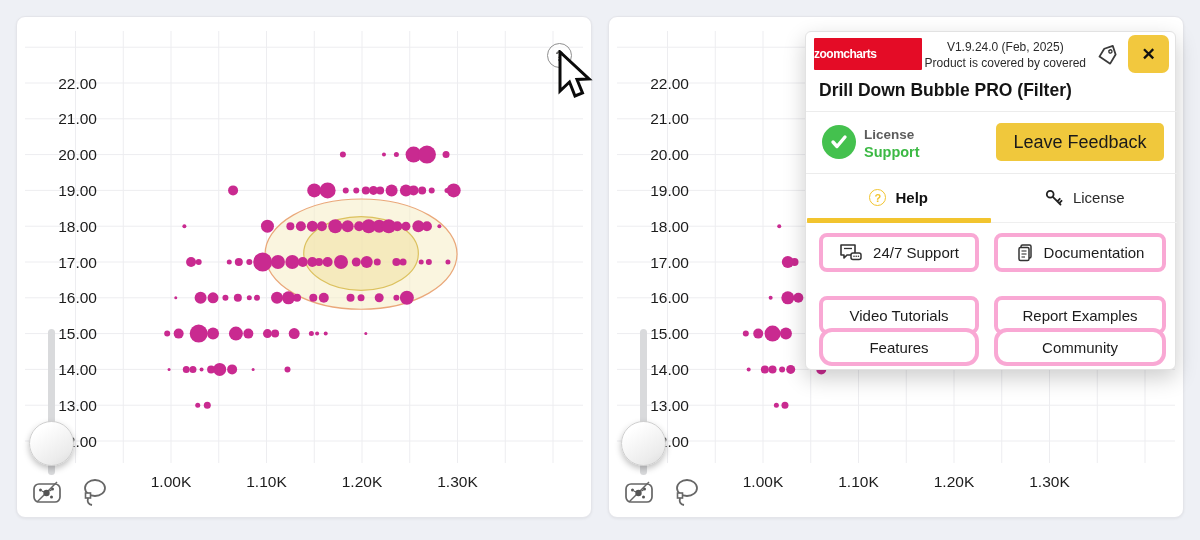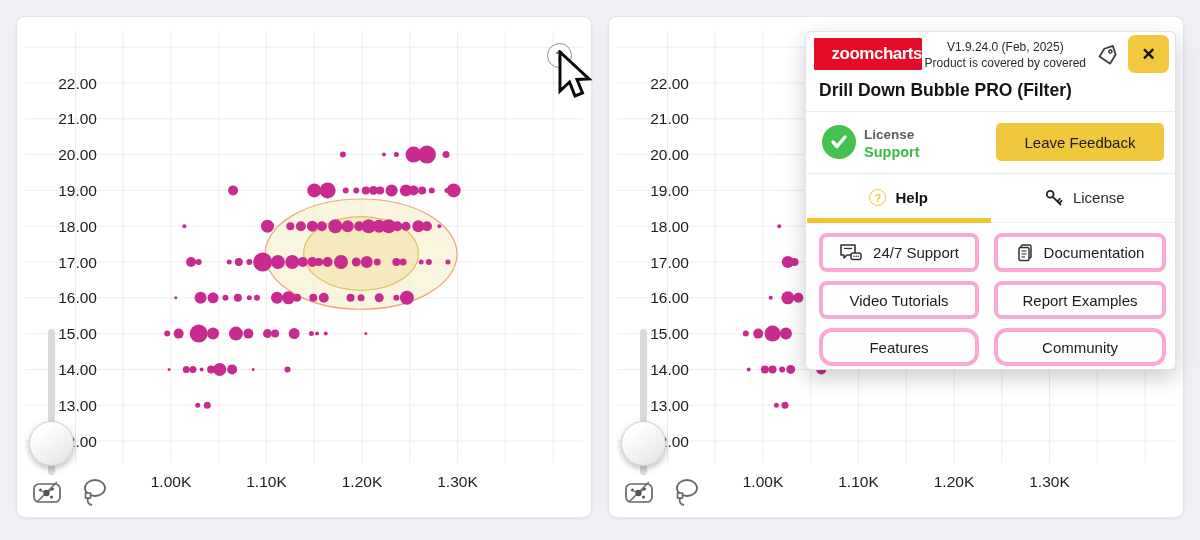--- a/index.html
+++ b/index.html
@@ -50,22 +50,22 @@
   #cursor { position:absolute; left:556px; top:50px; z-index:30; }
 
   
   #popup {
     position:absolute; left:805px; top:31px; width:371px; height:339px;
     background:#ffffff; border:1px solid #e2e2e2; border-radius:6px;
     box-shadow:0 8px 22px rgba(0,0,0,.20); z-index:20;
   }
   .pp-logo {
     position:absolute; left:8px; top:6px; width:108px; height:32px;
-    background:#e40c26; color:#fff; display:flex; align-items:center; justify-content:flex-end;
-    font-size:17px; font-weight:bold; letter-spacing:-0.5px; border-radius:1px;
+    background:#e40c26; color:#fff; display:flex; align-items:center; justify-content:flex-start;
+    font-size:12px; font-weight:bold; letter-spacing:-0.5px; border-radius:1px;
   }
   .pp-version {
     position:absolute; right:89px; top:7px; text-align:center;
     font-size:12px; line-height:16px; color:#2b2b2b;
   }
   .pp-tag { position:absolute; left:289px; top:12px; }
   .pp-close {
     position:absolute; left:322px; top:3px; width:41px; height:38px;
     background:#f2c83e; border:none; border-radius:7px;
     font-size:17px; font-weight:bold; color:#111; cursor:pointer;
@@ -75,40 +75,40 @@
   .pp-sep { position:absolute; left:0; width:371px; height:1px; background:#ececec; }
   .pp-check {
     position:absolute; left:16px; top:93px; width:34px; height:34px; border-radius:50%;
     background:#44c14e; display:flex; align-items:center; justify-content:center;
   }
   .pp-lic-label  { position:absolute; left:58px; top:95px;  font-size:13.5px; color:#5c5c5c; font-weight:bold; }
   .pp-lic-status { position:absolute; left:58px; top:112px; font-size:14.5px; color:#3cb944; font-weight:bold; }
   .pp-feedback {
     position:absolute; left:190px; top:91px; width:168px; height:38px;
     background:#f0c83c; border:none; border-radius:5px;
-    font-size:15px; color:#1a1a1a; cursor:pointer; font-family:inherit;
+    font-size:18px; color:#1a1a1a; cursor:pointer; font-family:inherit;
   }
   .pp-tabs { position:absolute; left:0; top:141px; width:371px; height:50px; display:flex; border-bottom:1px solid #efefef; }
   .pp-tab  { flex:1; display:flex; align-items:center; justify-content:center; gap:9px; font-size:15px; color:#2a2a2a; cursor:pointer; }
   .pp-tab.active { font-weight:bold; color:#111; }
   .tab-underline { position:absolute; left:1px; top:186px; width:184px; height:5px; background:#f2c42e; border-radius:1px; }
   .q-badge {
     width:17px; height:17px; border:1.8px solid #f2c42e; border-radius:50%;
     color:#f2c42e; font-size:11px; font-weight:bold;
     display:flex; align-items:center; justify-content:center;
   }
   .pp-btn {
     position:absolute; background:#fff; border:4px solid #f9a8d4; border-radius:8px;
     font-size:15px; color:#1c1c1c; cursor:pointer; font-family:inherit;
     display:flex; align-items:center; justify-content:center; gap:10px;
   }
   .col-l { left:13px;  width:160px; }
   .col-r { left:188px; width:172px;text-align:center; }
   .row-1 { top:201px; height:39px; }
-  .row-2 { top:249px; height:38px; }
+  .row-2 { top:264px; height:38px; }
   .row-3 { top:296px; height:38px;border-radius:13px; }
 </style>
 </head>
 <body>
 
 <div class="panel" id="panel-left">
   <svg class="chart-svg" id="chart-left" width="576" height="502">
       <line x1="58.500000000000014" y1="14" x2="58.500000000000014" y2="446" stroke="#ededf0" stroke-width="1"></line>
       <line x1="106.25000000000006" y1="14" x2="106.25000000000006" y2="446" stroke="#ededf0" stroke-width="1"></line>
       <line x1="154" y1="14" x2="154" y2="446" stroke="#ededf0" stroke-width="1"></line>

